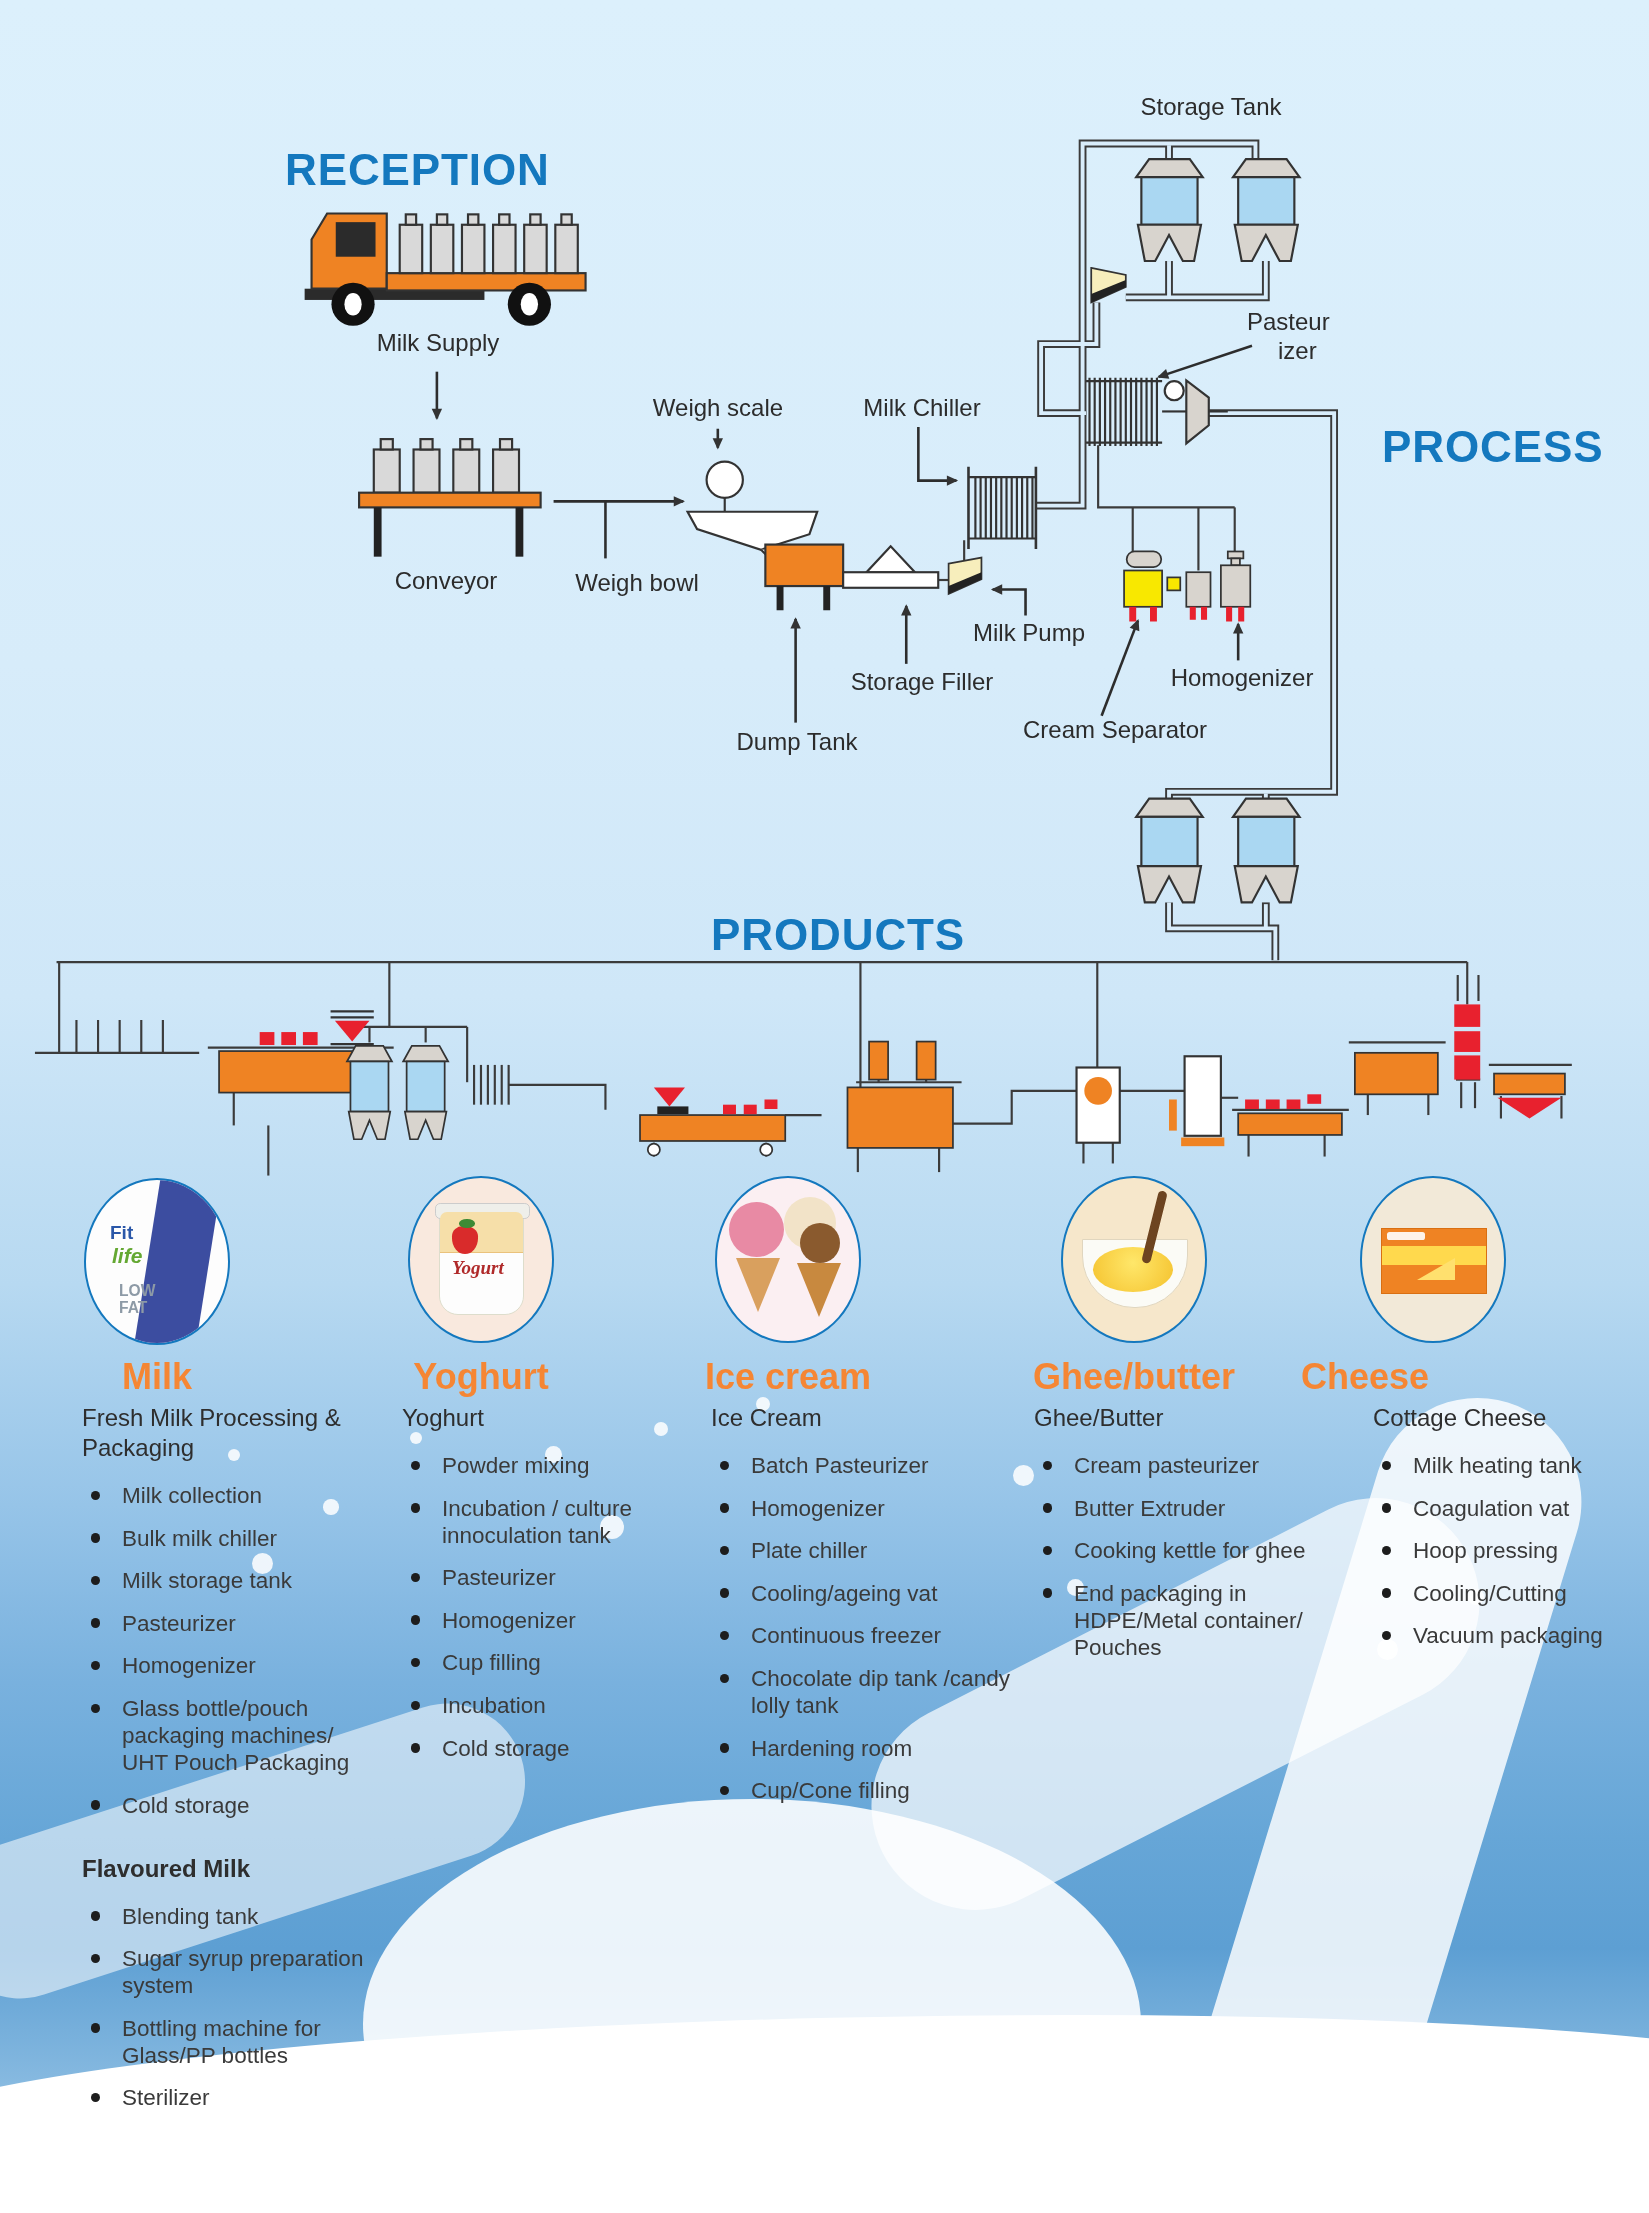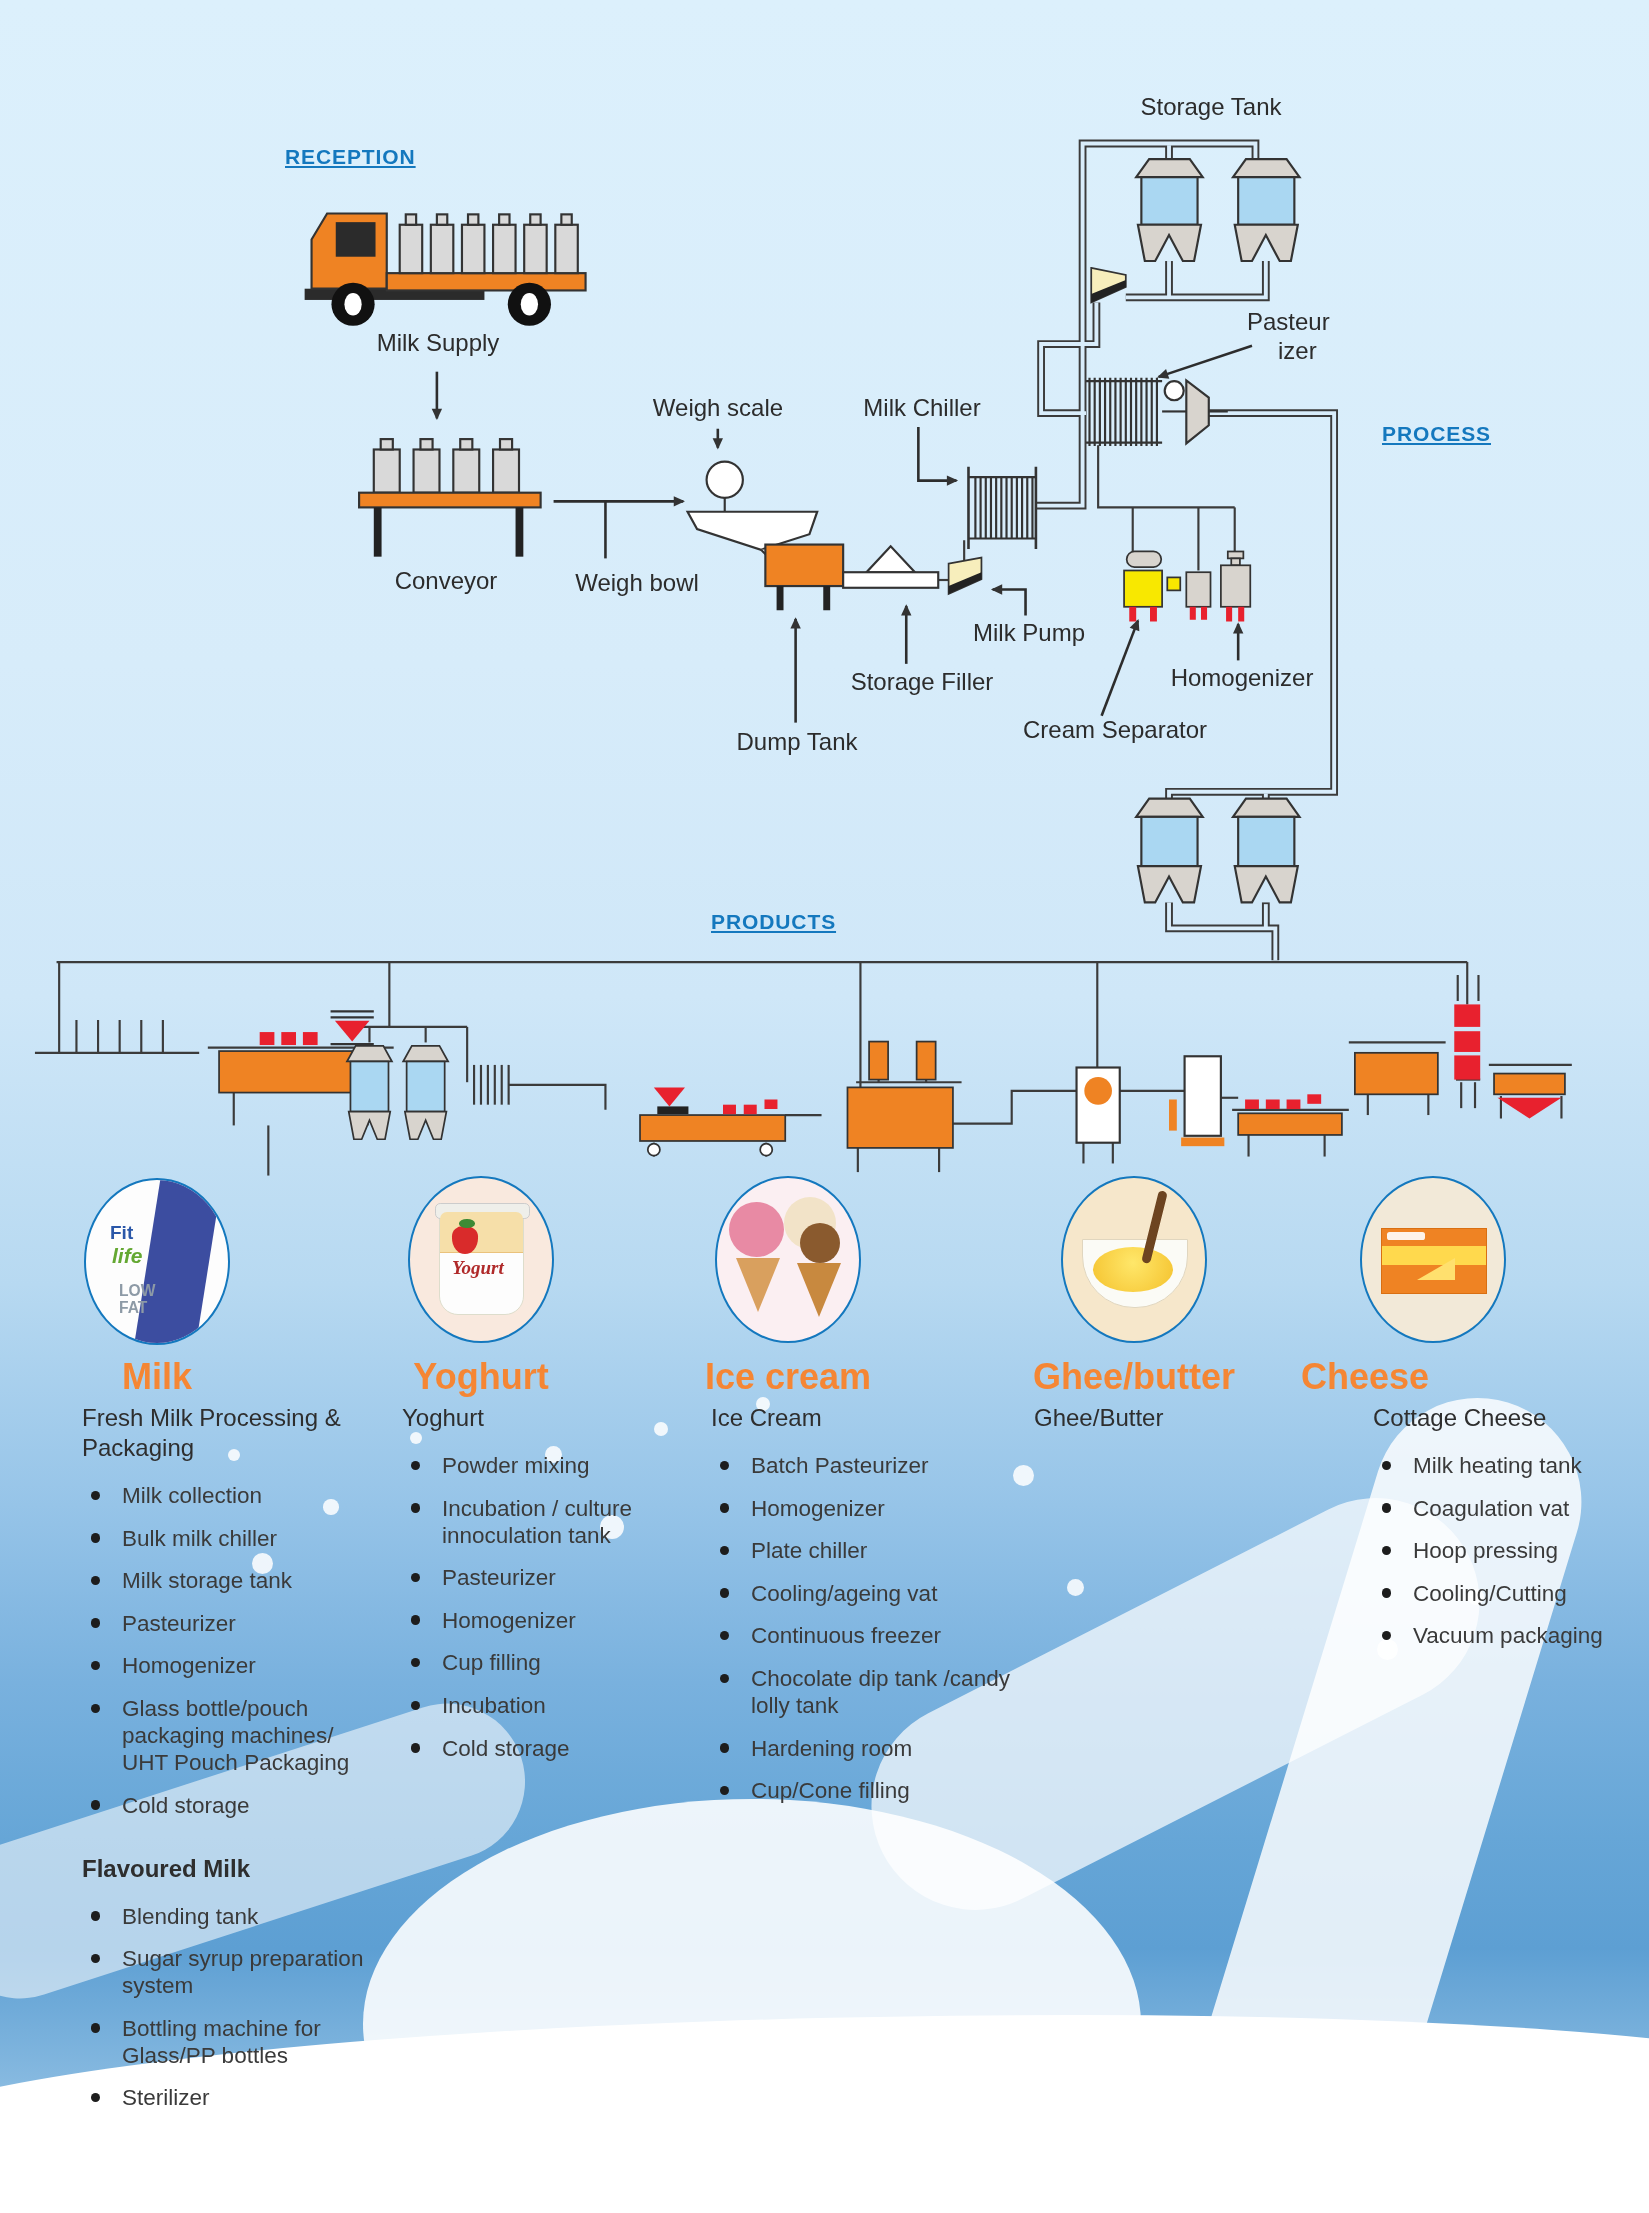--- a/index.html
+++ b/index.html
@@ -2,21 +2,21 @@
 <html style="font-size:14px"><head>
 <meta charset="utf-8">
 <style>
   html,body{margin:0;padding:0;background:#fff;}
   #canvas{position:relative;width:1650px;height:2214px;overflow:hidden;
     font-family:"Liberation Sans",sans-serif;
     background:linear-gradient(180deg,#dcf0fc 0%,#d7ecfa 30%,#cfe7f8 45%,#b7d9f1 58%,#96c4e8 68%,#79b1de 76%,#66a6d7 83%,#5d9fd3 88%,#86b9e0 94%,#b9d8ee 100%);}
   .abs{position:absolute;}
   .lbl{position:absolute;font-size:24px;color:#2c2c2c;white-space:nowrap;}
   .lbl.center{transform:translateX(-50%);}
-  .sec-title{position:absolute;font-size:21px;font-weight:bold;color:#1478be;letter-spacing:0.9px;white-space:nowrap;text-decoration:underline;}
+  .sec-title{position:absolute;font-size:44px;font-weight:bold;color:#1478be;letter-spacing:0.9px;white-space:nowrap;}
   .prod-title{position:absolute;width:277px;text-align:center;font-size:36px;font-weight:bold;color:#f58634;transform:translateX(-50%);}
   .col{position:absolute;width:285px;}
   .col h3{margin:0;font-size:24px;line-height:1.25;font-weight:normal;color:#2e2e2e;}
   .col h4{margin:35px 0 0 0;font-size:24px;line-height:1.25;font-weight:bold;color:#2e2e2e;}
   .col ul{list-style:none;margin:19px 0 0 0;padding:0;}
   .col li{position:relative;padding-left:40px;margin-bottom:15.6px;font-size:22.5px;line-height:1.2;color:#3a3a3a;}
   .col li::before{content:"";position:absolute;left:8.6px;top:8.6px;width:9.5px;height:9.5px;border-radius:50%;background:#1d1d1d;}
   .circle{position:absolute;width:142px;height:163px;border-radius:50%;border:2.6px solid #1478be;overflow:hidden;transform:translateX(-50%);}
   
   .splash{position:absolute;background:#fff;}
@@ -472,20 +472,26 @@
         <li>Cooling/ageing vat</li>
         <li>Continuous freezer</li>
         <li>Chocolate dip tank /candy lolly tank</li>
         <li>Hardening room</li>
         <li>Cup/Cone filling</li>
       </ul>
   </div>
 
   <div class="col" style="left:1034px;top:1403px;">
     <h3>Ghee/Butter</h3>
+    <ul>
+        <li>Cream pasteurizer</li>
+        <li>Butter Extruder</li>
+        <li>Cooking kettle for ghee</li>
+        <li>End packaging in HDPE/Metal container/ Pouches</li>
+      </ul>
   </div>
 
   <div class="col" style="left:1373px;top:1403px;width:268px;">
     <h3>Cottage Cheese</h3>
     <ul>
         <li>Milk heating tank</li>
         <li>Coagulation vat</li>
         <li>Hoop pressing</li>
         <li>Cooling/Cutting</li>
         <li>Vacuum packaging</li>

